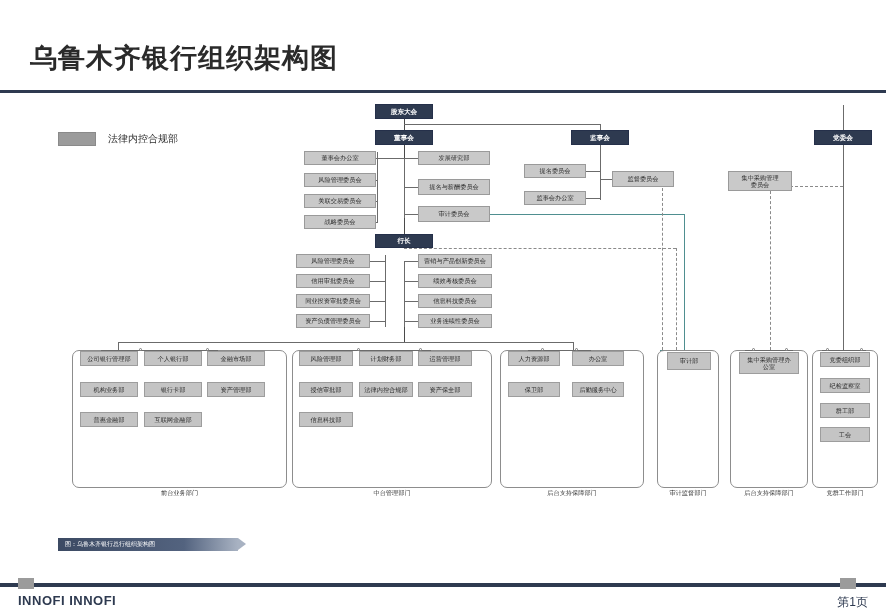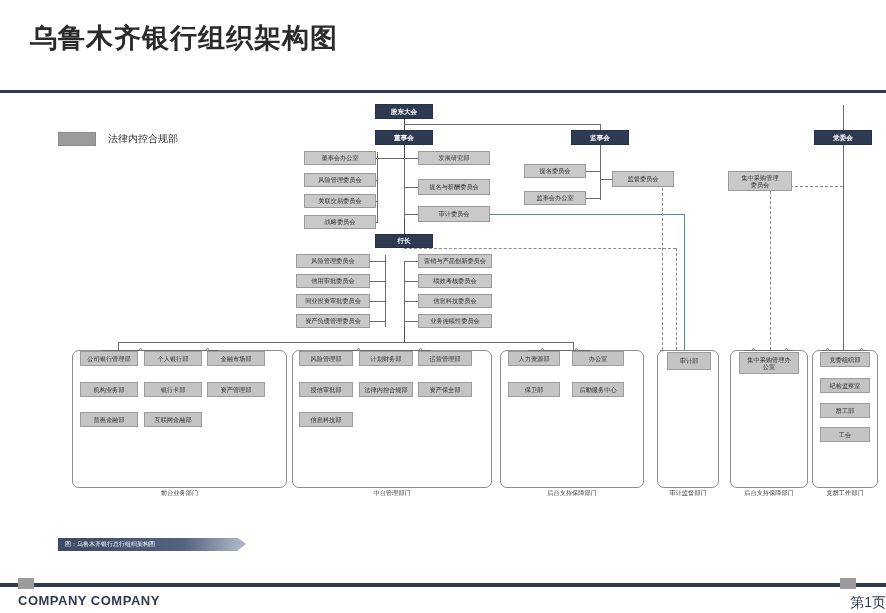--- a/index.html
+++ b/index.html
@@ -6,21 +6,21 @@
   html, body {
     width: 886px; height: 613px;
     background: #ffffff;
     font-family: "Liberation Sans", "DejaVu Sans", sans-serif;
     overflow: hidden;
   }
   #slide { position: relative; width: 886px; height: 613px; background: #fff; }
 
   
   .title {
-    position: absolute; left: 30px; top: 20px;
+    position: absolute; left: 30px; top: 40px;
     font-size: 27px; font-weight: bold; color: #2a2a2a;
     letter-spacing: 1px; white-space: nowrap;
   }
   .title-rule {
     position: absolute; left: 0px; top: 90px; width: 886px; height: 3px;
     background: #2e3a50;
   }
 
   
   .legend { position: absolute; left: 58px; top: 132px; display: flex; align-items: center; gap: 12px; }
@@ -81,21 +81,21 @@
     border-top:6.5px solid transparent; border-bottom:6.5px solid transparent;
     border-left:8px solid #a8b2c2;
   }
   .caption-text { font-size: 6px; color: #fff; padding-left: 7px; white-space: nowrap; }
 
   
   .footer-rule { position: absolute; left: 0; top: 583px; width: 886px; height: 4px; background: #2e3a50; }
   .footer-cap-l { position: absolute; left: 18px; top: 578px; width: 16px; height: 11px; background: #9b9b9b; }
   .footer-cap-r { position: absolute; left: 840px; top: 578px; width: 16px; height: 11px; background: #9b9b9b; }
   .footer-brand { position: absolute; left: 18px; top: 593px; font-size: 13px; font-weight: bold; color: #2e3a50; letter-spacing: 0.5px; }
-  .footer-page { position: absolute; right: 0; top: 594px; font-size: 14px; color: #2e3a50; }
+  .footer-page { position: absolute; right: 18px; top: 594px; font-size: 12px; color: #2e3a50; }
 </style>
 </head>
 <body>
 
 <div id="slide">
 
   <div class="title">乌鲁木齐银行组织架构图</div>
   <div class="title-rule"></div>
 
   <div class="legend">
@@ -265,16 +265,16 @@
 
   <div class="group-label" style="left:812px; top:489px; width:66px;">党群工作部门</div>
 
   <div class="caption-bar">
     <span class="caption-text">图：乌鲁木齐银行总行组织架构图</span>
   </div>
 
   <div class="footer-rule"></div>
   <div class="footer-cap-l"></div>
   <div class="footer-cap-r"></div>
-  <div class="footer-brand">COMPANY COMPANY</div>
+  <div class="footer-brand">INNOFI INNOFI</div>
   <div class="footer-page">第1页</div>
 
 </div>
 
 </body></html>

